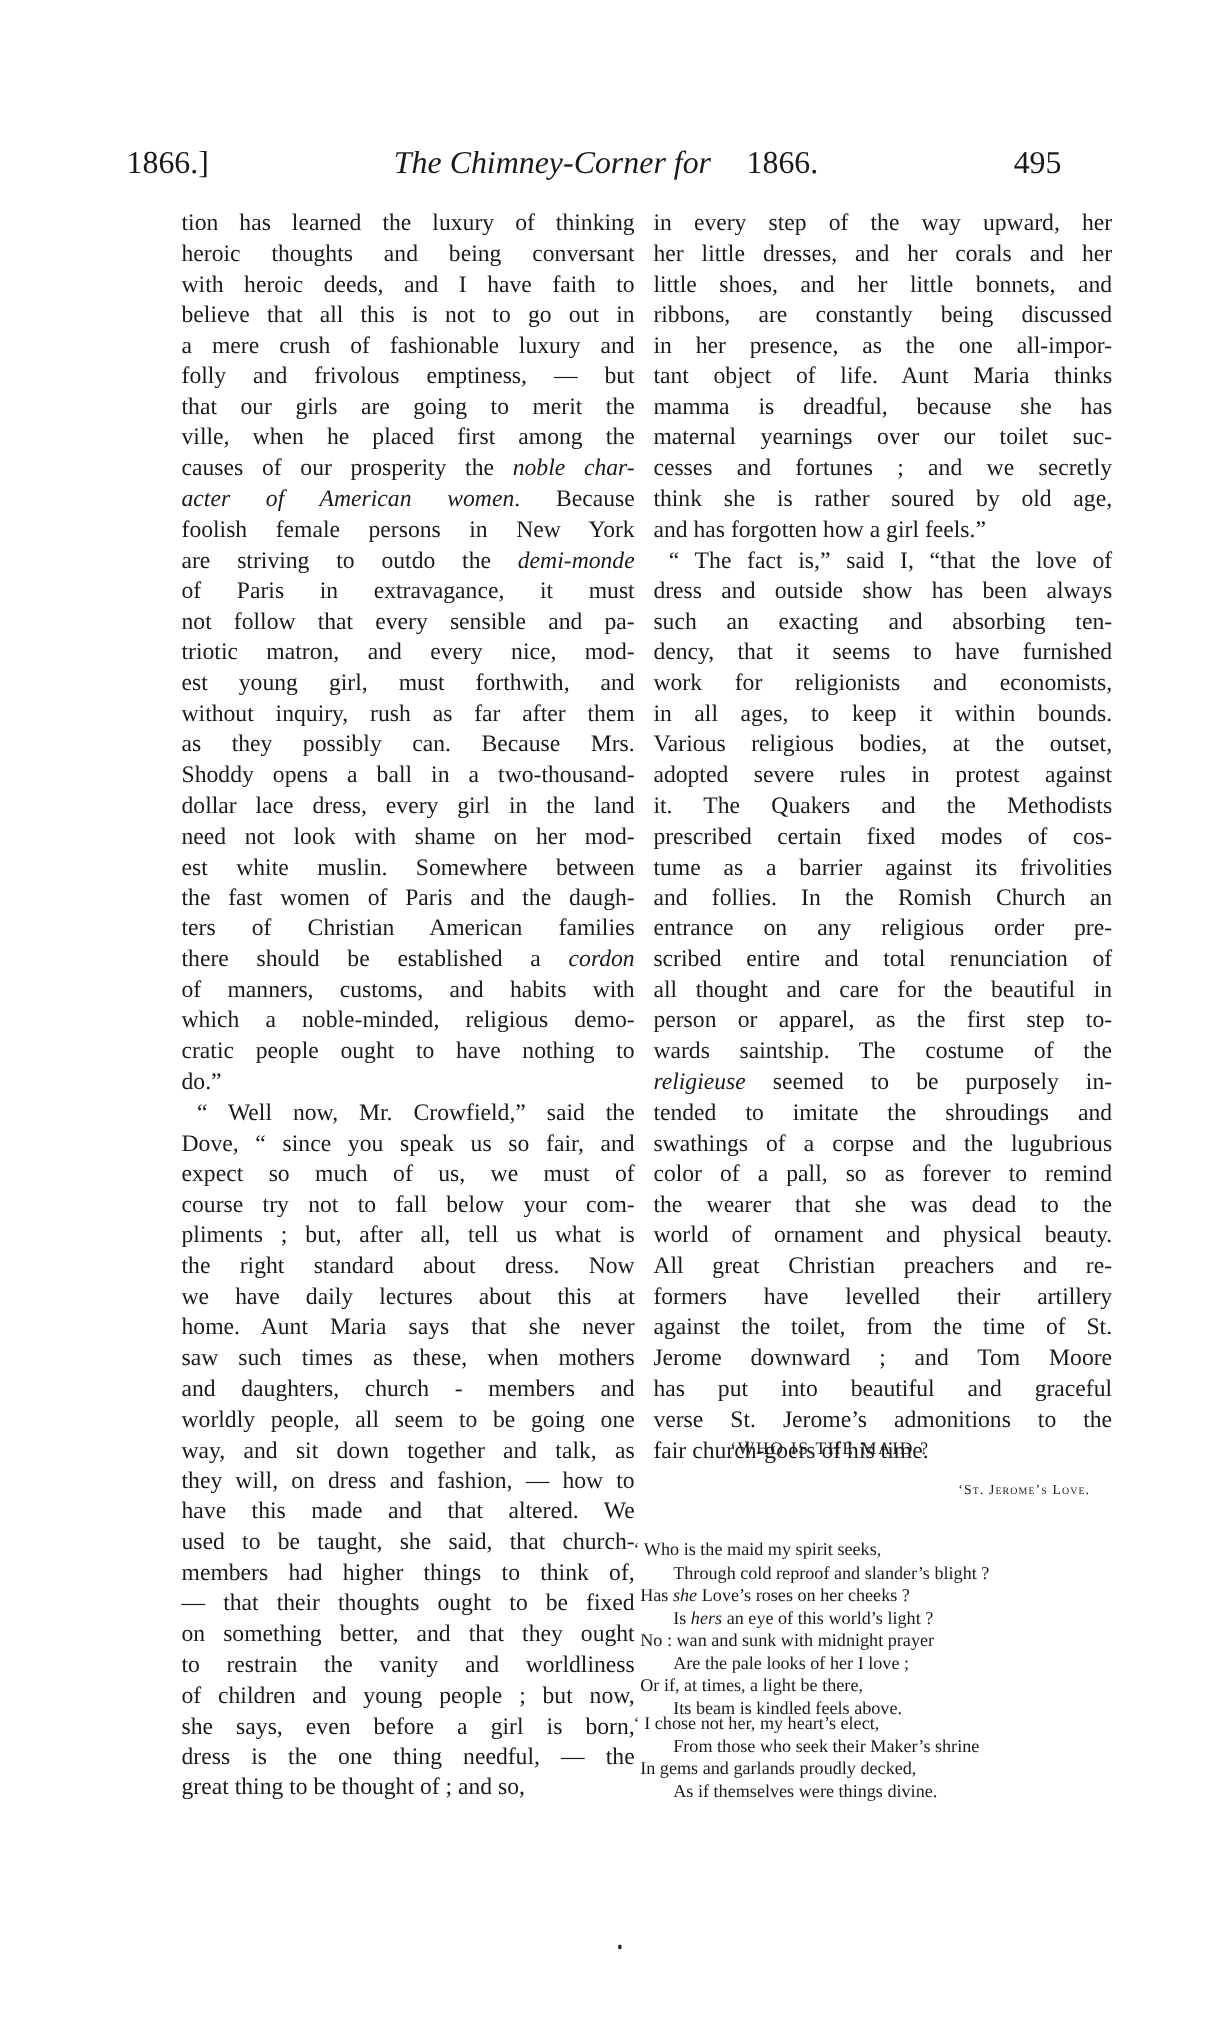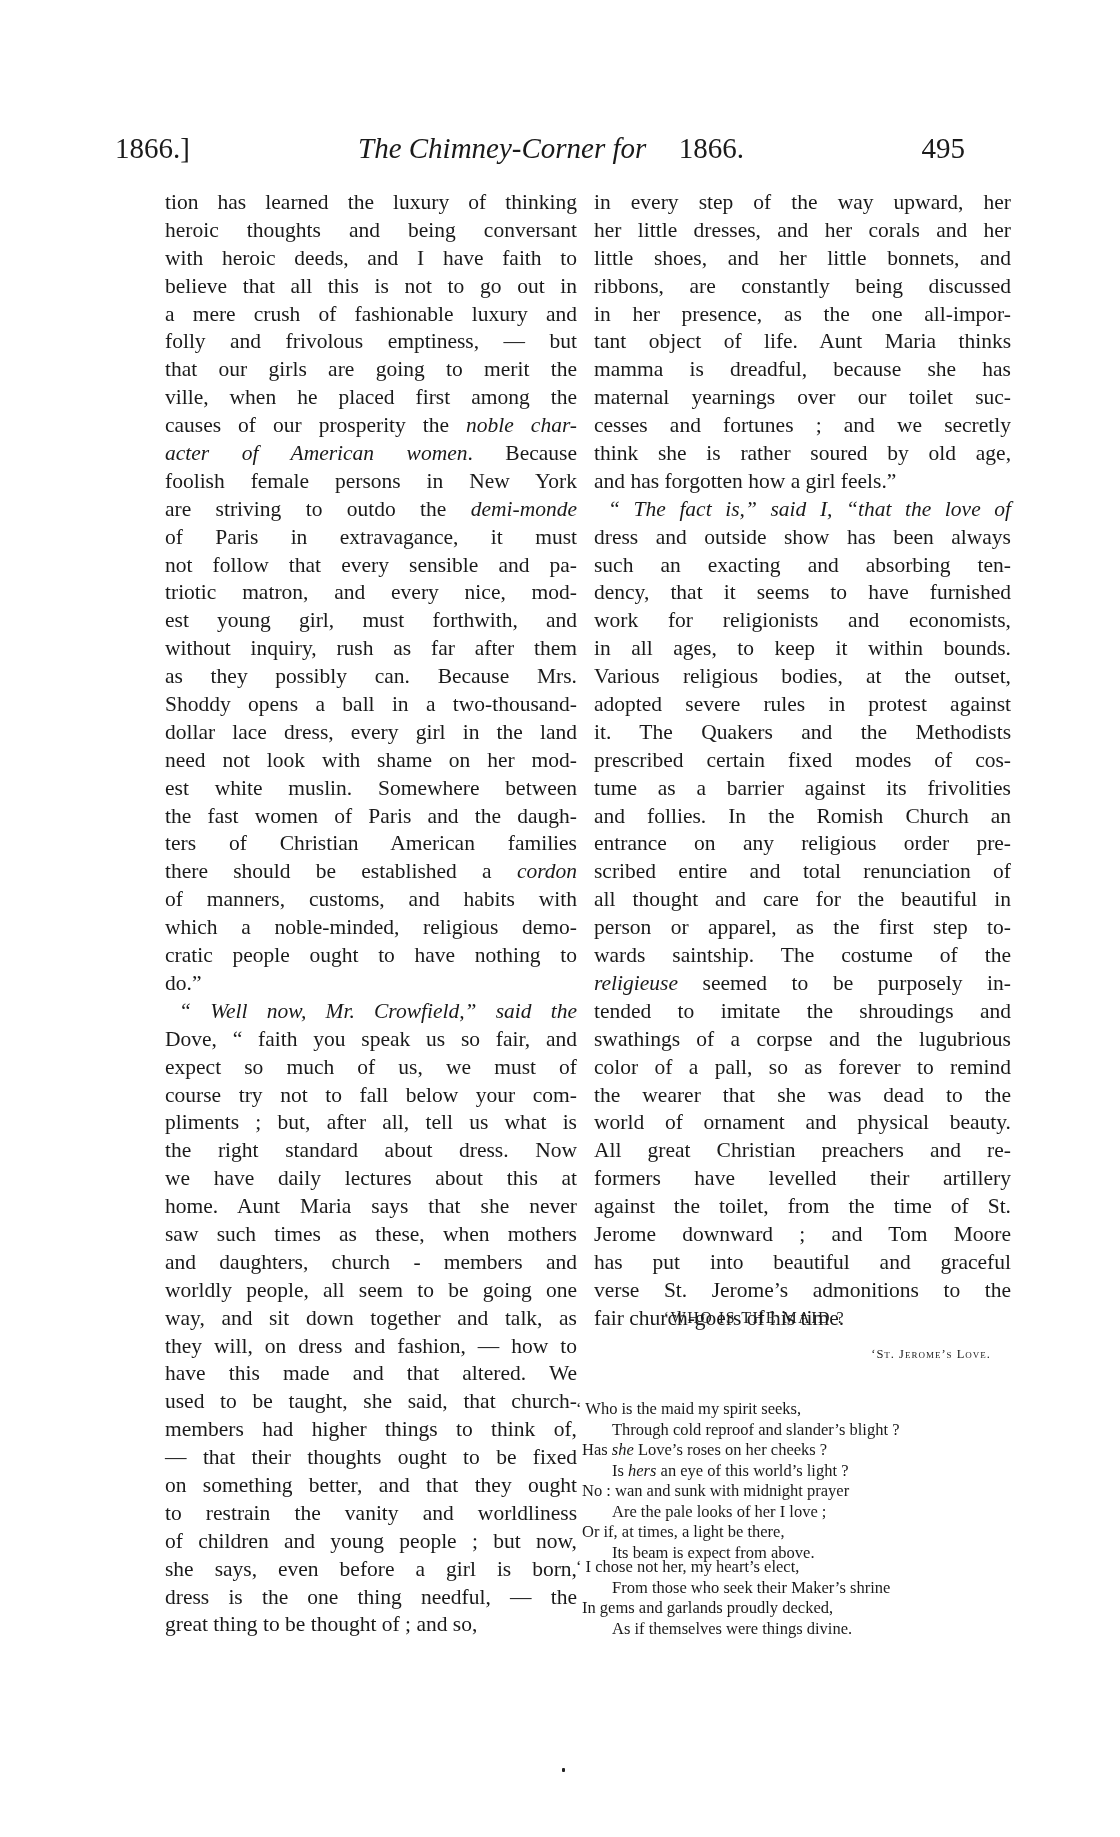--- a/index.html
+++ b/index.html
@@ -9,21 +9,21 @@
   .header { position: absolute; top: 132px; left: 115px; width: 850px; height: 40px; }
   .hdr-left { position: absolute; left: 0; top: 0; font-size: 29px; }
   .hdr-title { position: absolute; left: 243px; top: 0; font-size: 29px; font-style: italic; }
   .hdr-title .upright { font-style: normal; margin-left: 25px; }
   .hdr-page { position: absolute; right: 0; top: 0; font-size: 29px; }
   .col { position: absolute; top: 189px; font-size: 21.5px; line-height: 27.9px; margin-left: 48px; }
   .col-left { left: 117px; width: 412px; }
   .col-right { left: 546px; width: 417px; }
   .line { display: block; white-space: nowrap; text-align: justify; text-align-last: justify; height: 27.9px; }
   .line.last { text-align-last: left; }
-  .line.indent { padding-left: 14px; font-style: italic; }
+  .line.indent { padding-left: 14px; }
   i, .it { }
   .poem-title { position: absolute; top: 1309px; left: 546px; width: 417px; text-align: center;
                 font-size: 16px; letter-spacing: 1.5px; }
   .poem-sub { position: absolute; top: 1347px; left: 574px; width: 417px; text-align: right;
               font-size: 12.5px; letter-spacing: 1px; font-variant: small-caps; }
   .stanza { position: absolute; left: 582px; font-size: 16.5px; line-height: 20.5px; }
   .stanza .pl { display: block; white-space: nowrap; height: 20.5px; }
   .stanza .pl.ind { padding-left: 30px; }
   .stanza .pl.first { margin-left: -6px; }
   .stanza-1 { top: 1399px; }
@@ -65,21 +65,21 @@
       <span class="line">need not look with shame on her mod-</span>
       <span class="line">est white muslin. Somewhere between</span>
       <span class="line">the fast women of Paris and the daugh-</span>
       <span class="line">ters of Christian American families</span>
       <span class="line">there should be established a <i>cordon</i></span>
       <span class="line">of manners, customs, and habits with</span>
       <span class="line">which a noble-minded, religious demo-</span>
       <span class="line">cratic people ought to have nothing to</span>
       <span class="line last">do.”</span>
       <span class="line indent">“ Well now, Mr. Crowfield,” said the</span>
-      <span class="line">Dove, “ faith you speak us so fair, and</span>
+      <span class="line">Dove, “ since you speak us so fair, and</span>
       <span class="line">expect so much of us, we must of</span>
       <span class="line">course try not to fall below your com-</span>
       <span class="line">pliments ; but, after all, tell us what is</span>
       <span class="line">the right standard about dress. Now</span>
       <span class="line">we have daily lectures about this at</span>
       <span class="line">home. Aunt Maria says that she never</span>
       <span class="line">saw such times as these, when mothers</span>
       <span class="line">and daughters, church - members and</span>
       <span class="line">worldly people, all seem to be going one</span>
       <span class="line">way, and sit down together and talk, as</span>
@@ -142,21 +142,21 @@
   <div class="poem-title">‘WHO IS THE MAID ?</div>
   <div class="poem-sub">‘St. Jerome’s Love.</div>
   <div class="stanza stanza-1" id="stanza-0">
       <span class="pl first">‘ Who is the maid my spirit seeks,</span>
       <span class="pl ind">Through cold reproof and slander’s blight ?</span>
       <span class="pl">Has <i>she</i> Love’s roses on her cheeks ?</span>
       <span class="pl ind">Is <i>hers</i> an eye of this world’s light ?</span>
       <span class="pl">No : wan and sunk with midnight prayer</span>
       <span class="pl ind">Are the pale looks of her I love ;</span>
       <span class="pl">Or if, at times, a light be there,</span>
-      <span class="pl ind">Its beam is expect from above.</span>
+      <span class="pl ind">Its beam is kindled feels above.</span>
     </div>
   <div class="stanza stanza-2" id="stanza-1">
       <span class="pl first">‘ I chose not her, my heart’s elect,</span>
       <span class="pl ind">From those who seek their Maker’s shrine</span>
       <span class="pl">In gems and garlands proudly decked,</span>
       <span class="pl ind">As if themselves were things divine.</span>
     </div>
 
   <span class="speck" style="left:562px; top:1768px;"></span>
 </div>

